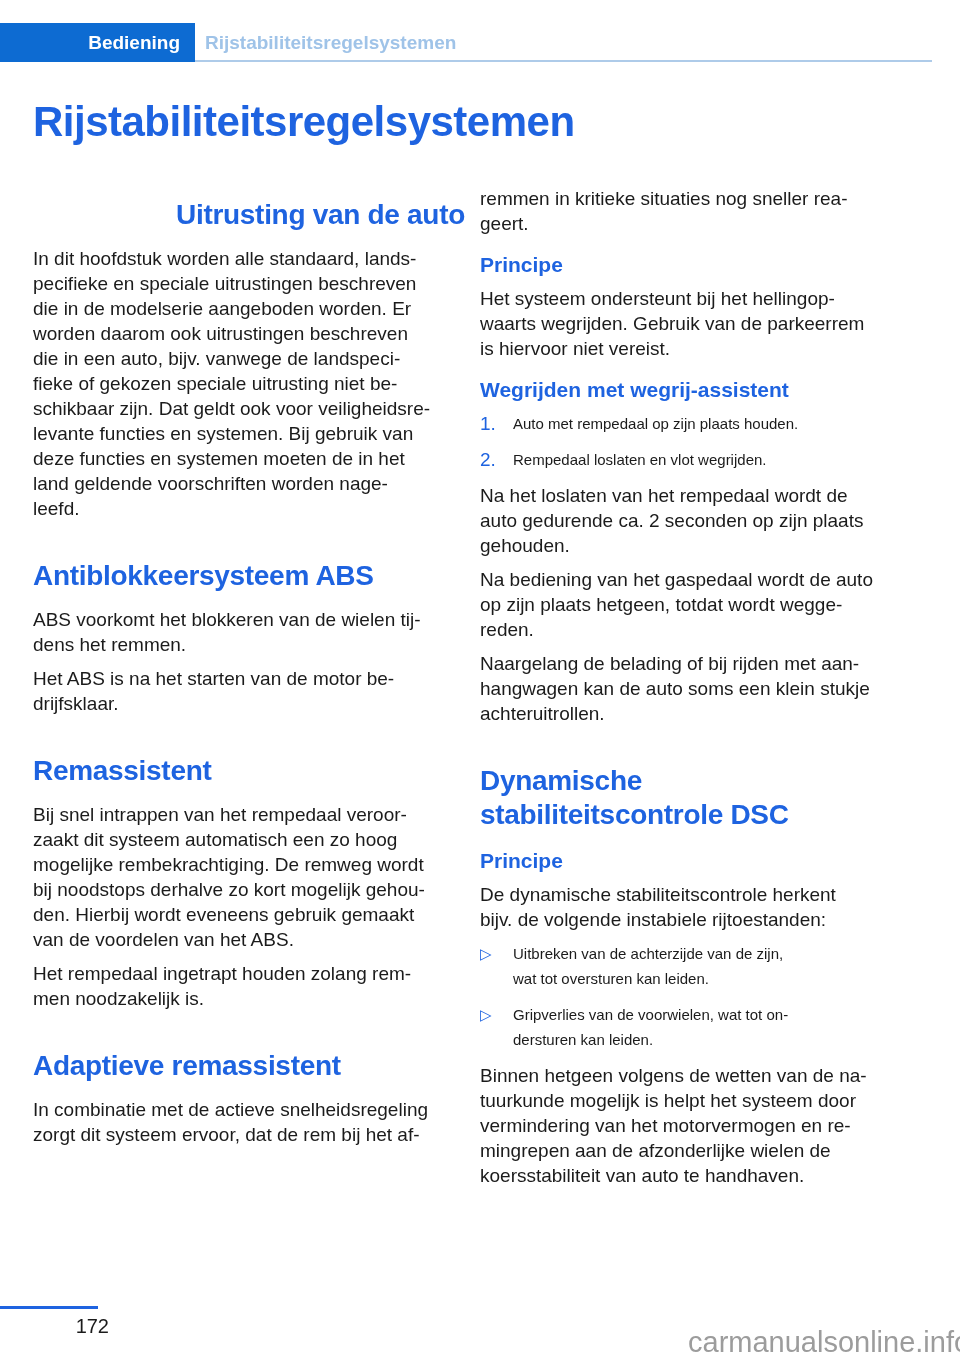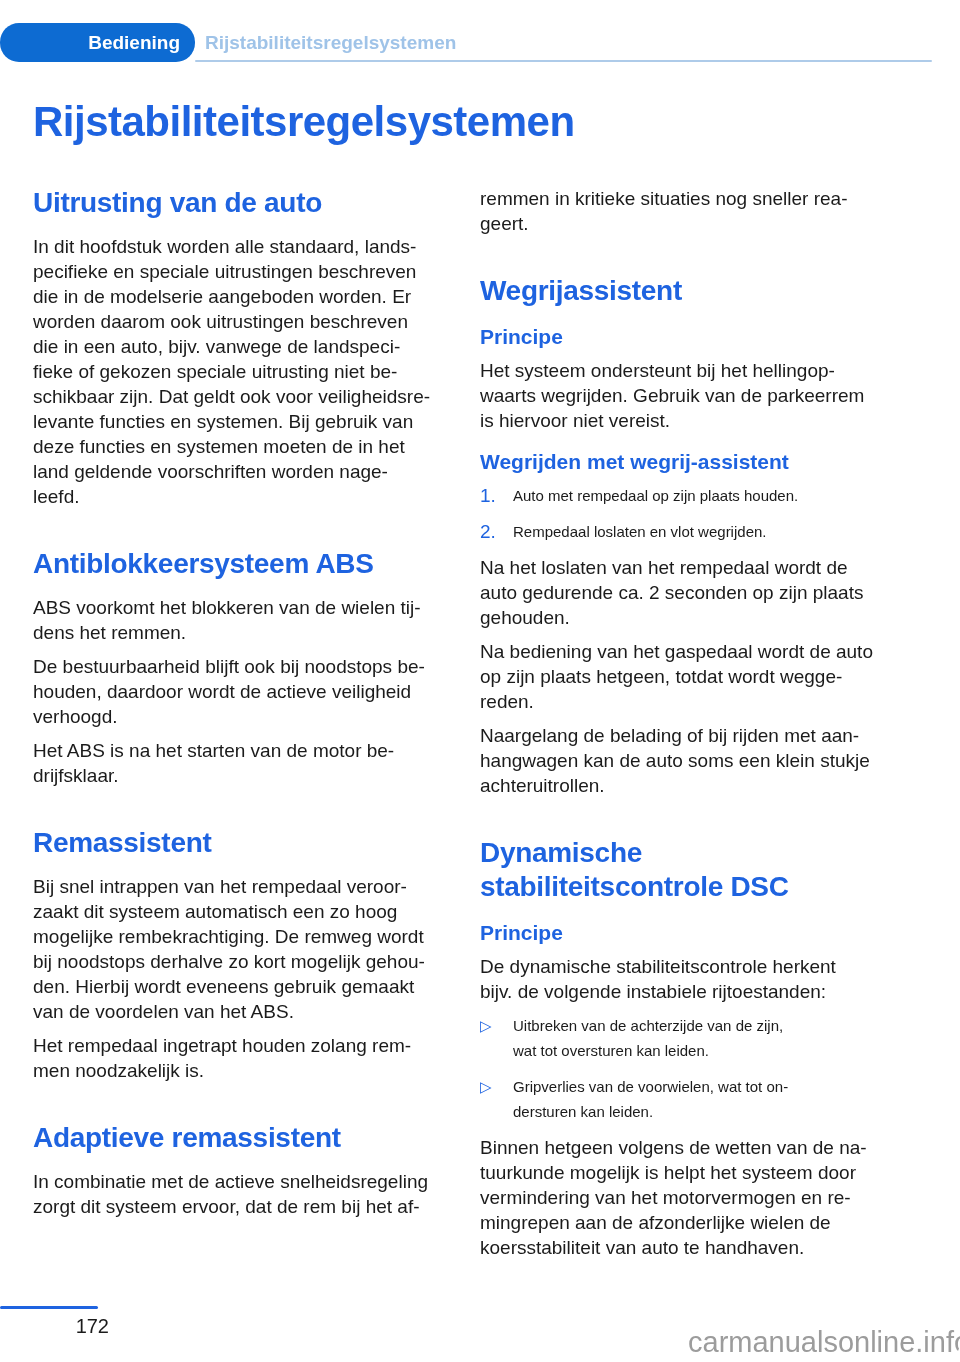--- a/index.html
+++ b/index.html
@@ -3,21 +3,21 @@
 <meta charset="utf-8">
 <style>
   :root{
     --tab-blue:#0d6bd2;
     --heading-blue:#1e63e0;
     --breadcrumb-light:#9fc3e8;
     --divider-light:#aecbe9;
     --text-black:#1b1b1b;
     --watermark-gray:#9c9c9c;
   }
-  *{margin:0;padding:0;box-sizing:border-box;border-radius:19px;}
+  *{margin:0;padding:0;box-sizing:border-box;}
   html,body{background:#ffffff;}
   .page{
     position:relative;
     width:960px;height:1362px;
     background:#ffffff;
     font-family:"Liberation Sans", sans-serif;
     color:var(--text-black);
     overflow:hidden;
   }
   
@@ -43,21 +43,21 @@
   
   .col{position:absolute;top:186px;}
   .col-left{left:33px;width:432px;}
   .col-right{left:480px;width:440px;}
   h2{
     color:var(--heading-blue);
     font-size:28px;line-height:34px;font-weight:bold;letter-spacing:-0.3px;
     margin:38px 0 14px 0;
     white-space:pre-line;
   }
-  h2.first{margin-top:0;}
+  h2.first{margin-top:12px;text-align:right;}
   h3{
     color:var(--heading-blue);
     font-size:21px;line-height:26px;font-weight:bold;
     margin:16px 0 8px 0;
   }
   p{
     font-size:19px;line-height:25px;
     color:var(--text-black);
     margin:0 0 9px 0;
     white-space:pre-line;
@@ -117,23 +117,20 @@
 fieke of gekozen speciale uitrusting niet be-
 schikbaar zijn. Dat geldt ook voor veiligheidsre-
 levante functies en systemen. Bij gebruik van
 deze functies en systemen moeten de in het
 land geldende voorschriften worden nage-
 leefd.</p>
 
     <h2>Antiblokkeersysteem ABS</h2>
     <p>ABS voorkomt het blokkeren van de wielen tij-
 dens het remmen.</p>
-    <p>De bestuurbaarheid blijft ook bij noodstops be-
-houden, daardoor wordt de actieve veiligheid
-verhoogd.</p>
     <p>Het ABS is na het starten van de motor be-
 drijfsklaar.</p>
 
     <h2>Remassistent</h2>
     <p>Bij snel intrappen van het rempedaal veroor-
 zaakt dit systeem automatisch een zo hoog
 mogelijke rembekrachtiging. De remweg wordt
 bij noodstops derhalve zo kort mogelijk gehou-
 den. Hierbij wordt eveneens gebruik gemaakt
 van de voordelen van het ABS.</p>
@@ -142,21 +139,20 @@
 
     <h2>Adaptieve remassistent</h2>
     <p>In combinatie met de actieve snelheidsregeling
 zorgt dit systeem ervoor, dat de rem bij het af-</p>
   </div>
 
   <div class="col col-right">
     <p>remmen in kritieke situaties nog sneller rea-
 geert.</p>
 
-    <h2>Wegrijassistent</h2>
     <h3>Principe</h3>
     <p>Het systeem ondersteunt bij het hellingop-
 waarts wegrijden. Gebruik van de parkeerrem
 is hiervoor niet vereist.</p>
 
     <h3>Wegrijden met wegrij-assistent</h3>
     <div class="list">
       <div class="list-item">
         <span class="list-marker">1.</span>
         <span class="list-text">Auto met rempedaal op zijn plaats houden.</span>

